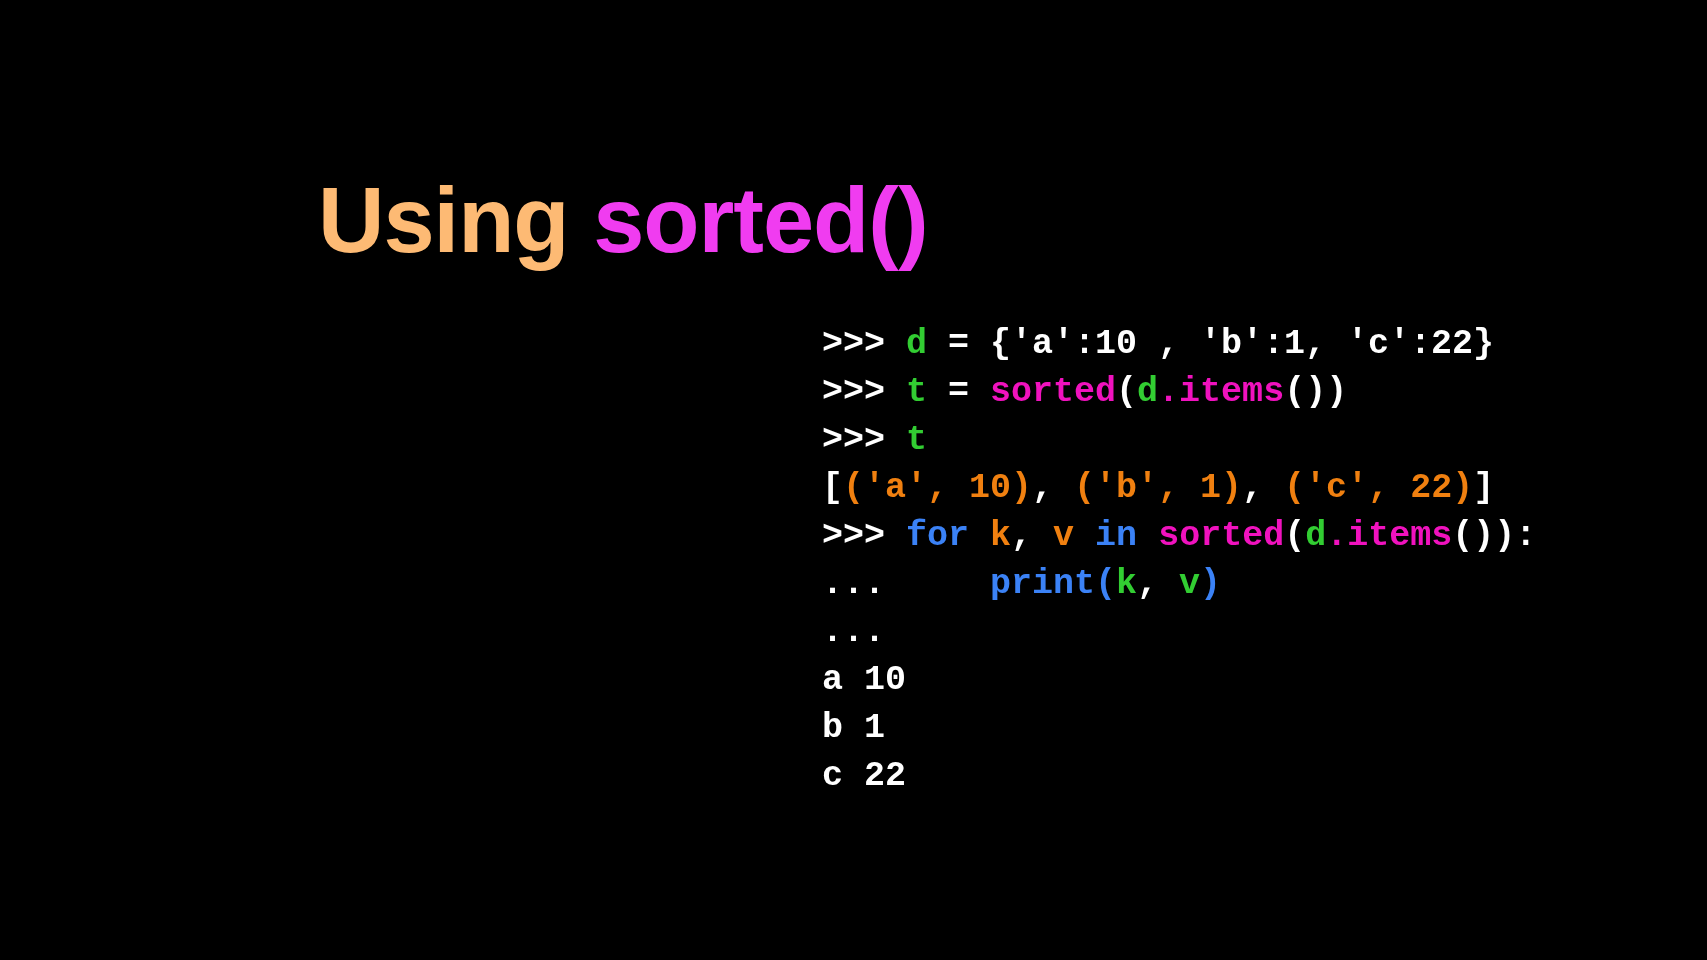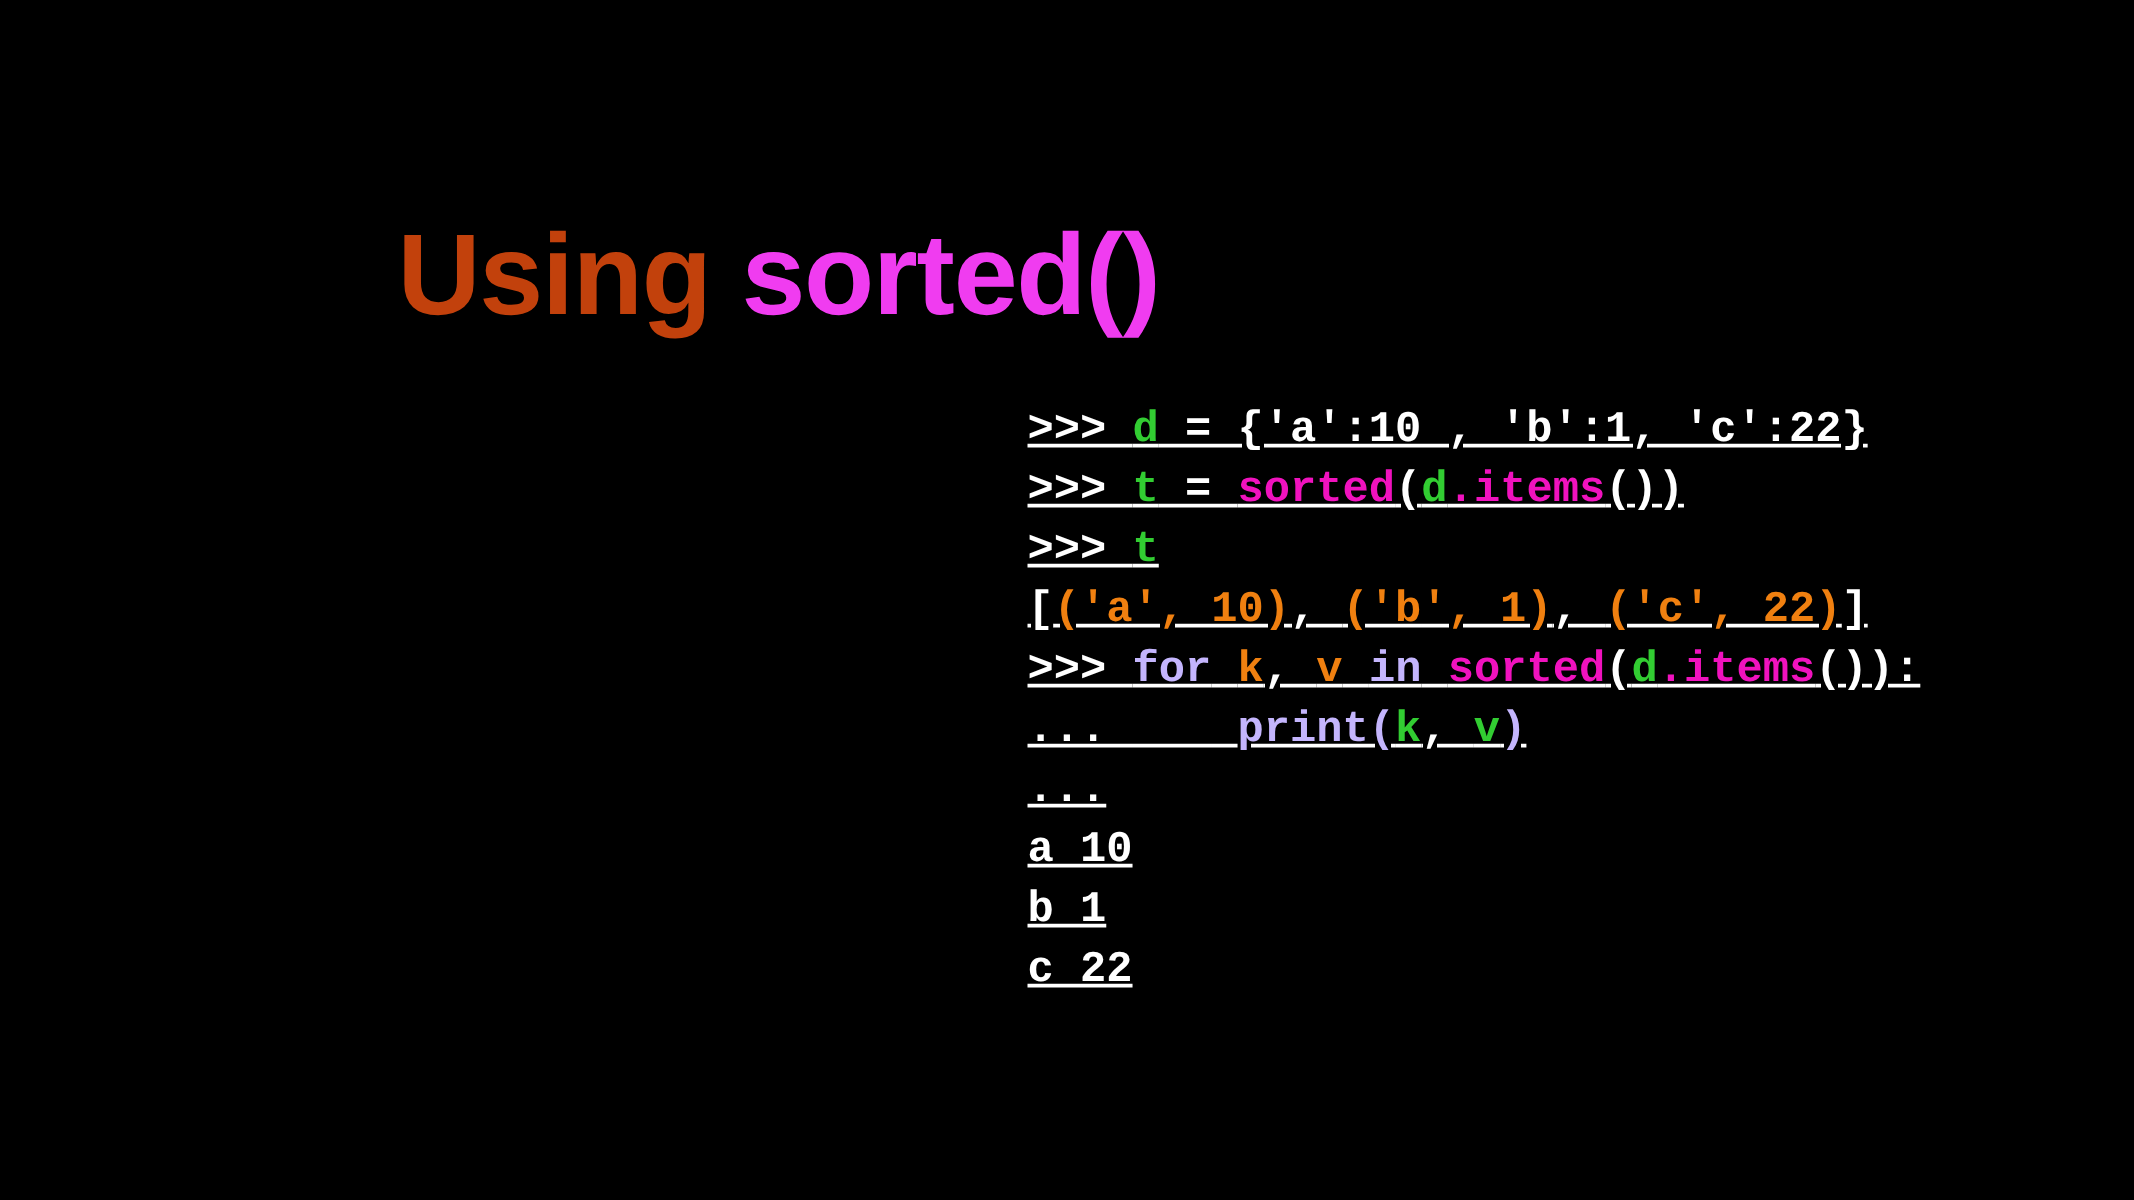--- a/index.html
+++ b/index.html
@@ -25,21 +25,21 @@
   #title {
     position: absolute;
     left: 318px;
     top: 108px;
     font-family: "Liberation Sans", sans-serif;
     font-size: 92px;
     line-height: 100px;
     letter-spacing: -1px;
     white-space: nowrap;
   }
-  #title .t-using { color: #c2410c; margin-top: 36px; }
+  #title .t-using { color: #fdba74; margin-top: 36px; }
   #title .t-sorted { color: #f03cf0; }
 
   
   #body-text {
     position: absolute;
     left: 198px;
     top: 330px;
     width: 440px;
     color: #ffffff;
     font-family: "Liberation Sans", sans-serif;
@@ -54,26 +54,26 @@
     left: 822px;
     top: 285px;
     font-family: "Liberation Mono", "DejaVu Sans Mono", monospace;
     font-size: 35px;
     line-height: 48px;
     font-weight: bold;
     color: #ffffff;
     white-space: pre;
     letter-spacing: 0px;
   }
-  #code-block .ln { display: block; height: 48px; text-decoration: underline; }
+  #code-block .ln { display: block; height: 48px; }
   .c-white   { color: #ffffff; }
   .c-green   { color: #32cd32; }
   .c-magenta { color: #f012be; }
   .c-orange  { color: #f08010; margin-top: 24px; }
-  .c-yellow  { color: #c4b5fd; }
+  .c-yellow  { color: #3b82f6; }
 </style>
 </head>
 <body>
 
 <div id="slide">
 
   <h1 id="title">
     <span class="t-using">Using </span><span class="t-sorted">sorted()</span>
   </h1>
 

